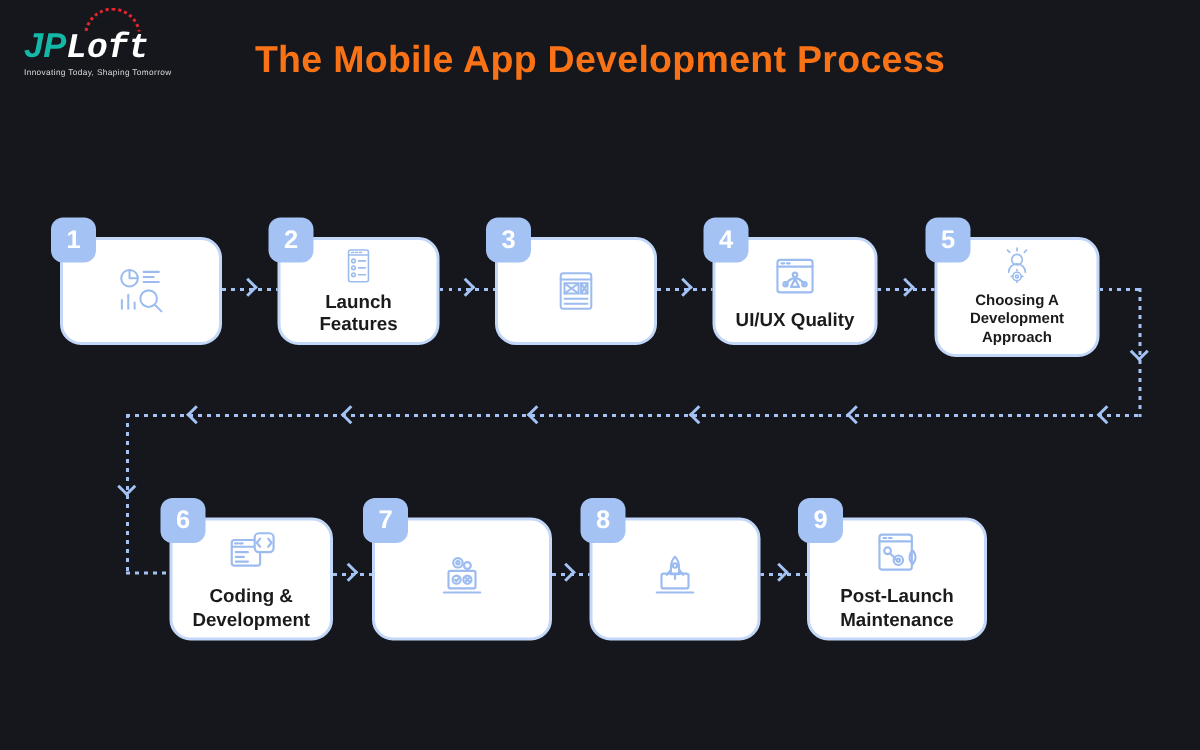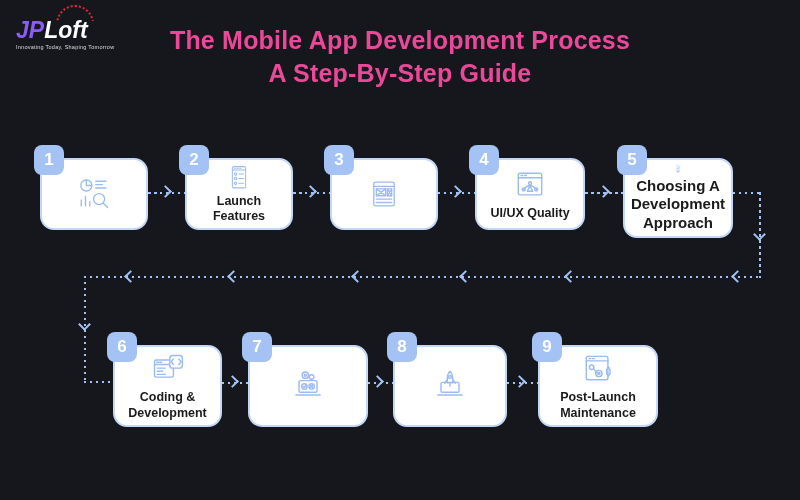--- a/index.html
+++ b/index.html
@@ -5,26 +5,26 @@
   * { margin:0; padding:0; box-sizing:border-box; }
   html,body { width:800px; height:500px; }
   body { font-family:"Liberation Sans", sans-serif; background:#15171c; overflow:hidden; }
   .canvas { position:relative; width:800px; height:500px; background:#15171c; }
 
   
   .logo { position:absolute; left:16px; top:8px; width:130px; }
   .logo-arc-clip { position:absolute; left:40px; top:-3px; width:38px; height:16px; overflow:hidden; }
   .logo-arc { width:38px; height:38px; border-radius:50%; border:2px dotted #e5272d; }
   .wordmark { font-size:23px; font-weight:800; font-style:italic; letter-spacing:0; line-height:1.1; padding-top:10px; }
-  .wordmark .jp { color:#8b5cf6; }
-  .wordmark .loft { color:#ffffff; }
+  .wordmark .jp { color:#14b8a6; }
+  .wordmark .loft { color:#ffffff;font-family:Liberation Mono, monospace; }
   .tagline { font-size:5.5px; color:#dddddd; letter-spacing:.25px; margin-top:1px; white-space:nowrap; }
 
   
-  .title { position:absolute; left:0; right:0; top:24px; text-align:center; color:#ec4899; font-weight:700; }
+  .title { position:absolute; left:0; right:0; top:24px; text-align:center; color:#f97316; font-weight:700; }
   .title .t1, .title .t2 { font-size:25px; line-height:1.32; letter-spacing:.2px; }
 
   
   .hline { position:absolute; height:2px;
            background:repeating-linear-gradient(90deg,#a4c3f4 0 2.5px,transparent 2.5px 6px); }
   .vline { position:absolute; width:2px;
            background:repeating-linear-gradient(180deg,#a4c3f4 0 2.5px,transparent 2.5px 6px); }
   .chev { position:absolute; width:9px; height:9px;
           border-top:2.5px solid #a4c3f4; border-right:2.5px solid #a4c3f4; }
   .chev.r { transform:rotate(45deg); }
@@ -40,42 +40,41 @@
            display:flex; align-items:center; justify-content:center; z-index:3; }
   .label { font-size:12.5px; font-weight:700; color:#1b1b1d; text-align:center;
            line-height:1.22; white-space:pre-line; }
   .card svg { stroke:#9cbcf0; fill:none; stroke-width:1.6; stroke-linecap:round; stroke-linejoin:round; }
 
   .c1 { left:40px;  top:158px; width:108px; height:72px; }
   .c2 { left:185px; top:158px; width:108px; height:72px; }
   .c3 { left:330px; top:158px; width:108px; height:72px; }
   .c4 { left:475px; top:158px; width:110px; height:72px; }
   .c5 { left:623px; top:158px; width:110px; height:80px; }
-  .c5 .label { font-size:15px; }
+  .c5 .label { font-size:10px; }
   .c6 { left:113px; top:345px; width:109px; height:82px; }
   .c7 { left:248px; top:345px; width:120px; height:82px; }
   .c8 { left:393px; top:345px; width:114px; height:82px; }
   .c9 { left:538px; top:345px; width:120px; height:82px; }
 </style>
 </head>
 <body>
 
 <div class="canvas">
 
   <div class="logo">
     <div class="logo-arc-clip">
         <div class="logo-arc"></div>
       </div>
     <div class="wordmark"><span class="jp">JP</span><span class="loft">Loft</span></div>
     <div class="tagline">Innovating Today, Shaping Tomorrow</div>
   </div>
 
   <div class="title">
     <div class="t1">The Mobile App Development Process</div>
-    <div class="t2">A Step-By-Step Guide</div>
   </div>
 
   <div class="hline" style="left:148px;top:192px;width:37px;"></div>
   <span class="chev r" style="left:161px;top:187px;"></span>
   <div class="hline" style="left:293px;top:192px;width:37px;"></div>
   <span class="chev r" style="left:306px;top:187px;"></span>
   <div class="hline" style="left:438px;top:192px;width:37px;"></div>
   <span class="chev r" style="left:451px;top:187px;"></span>
   <div class="hline" style="left:585px;top:192px;width:38px;"></div>
   <span class="chev r" style="left:599px;top:187px;"></span>

